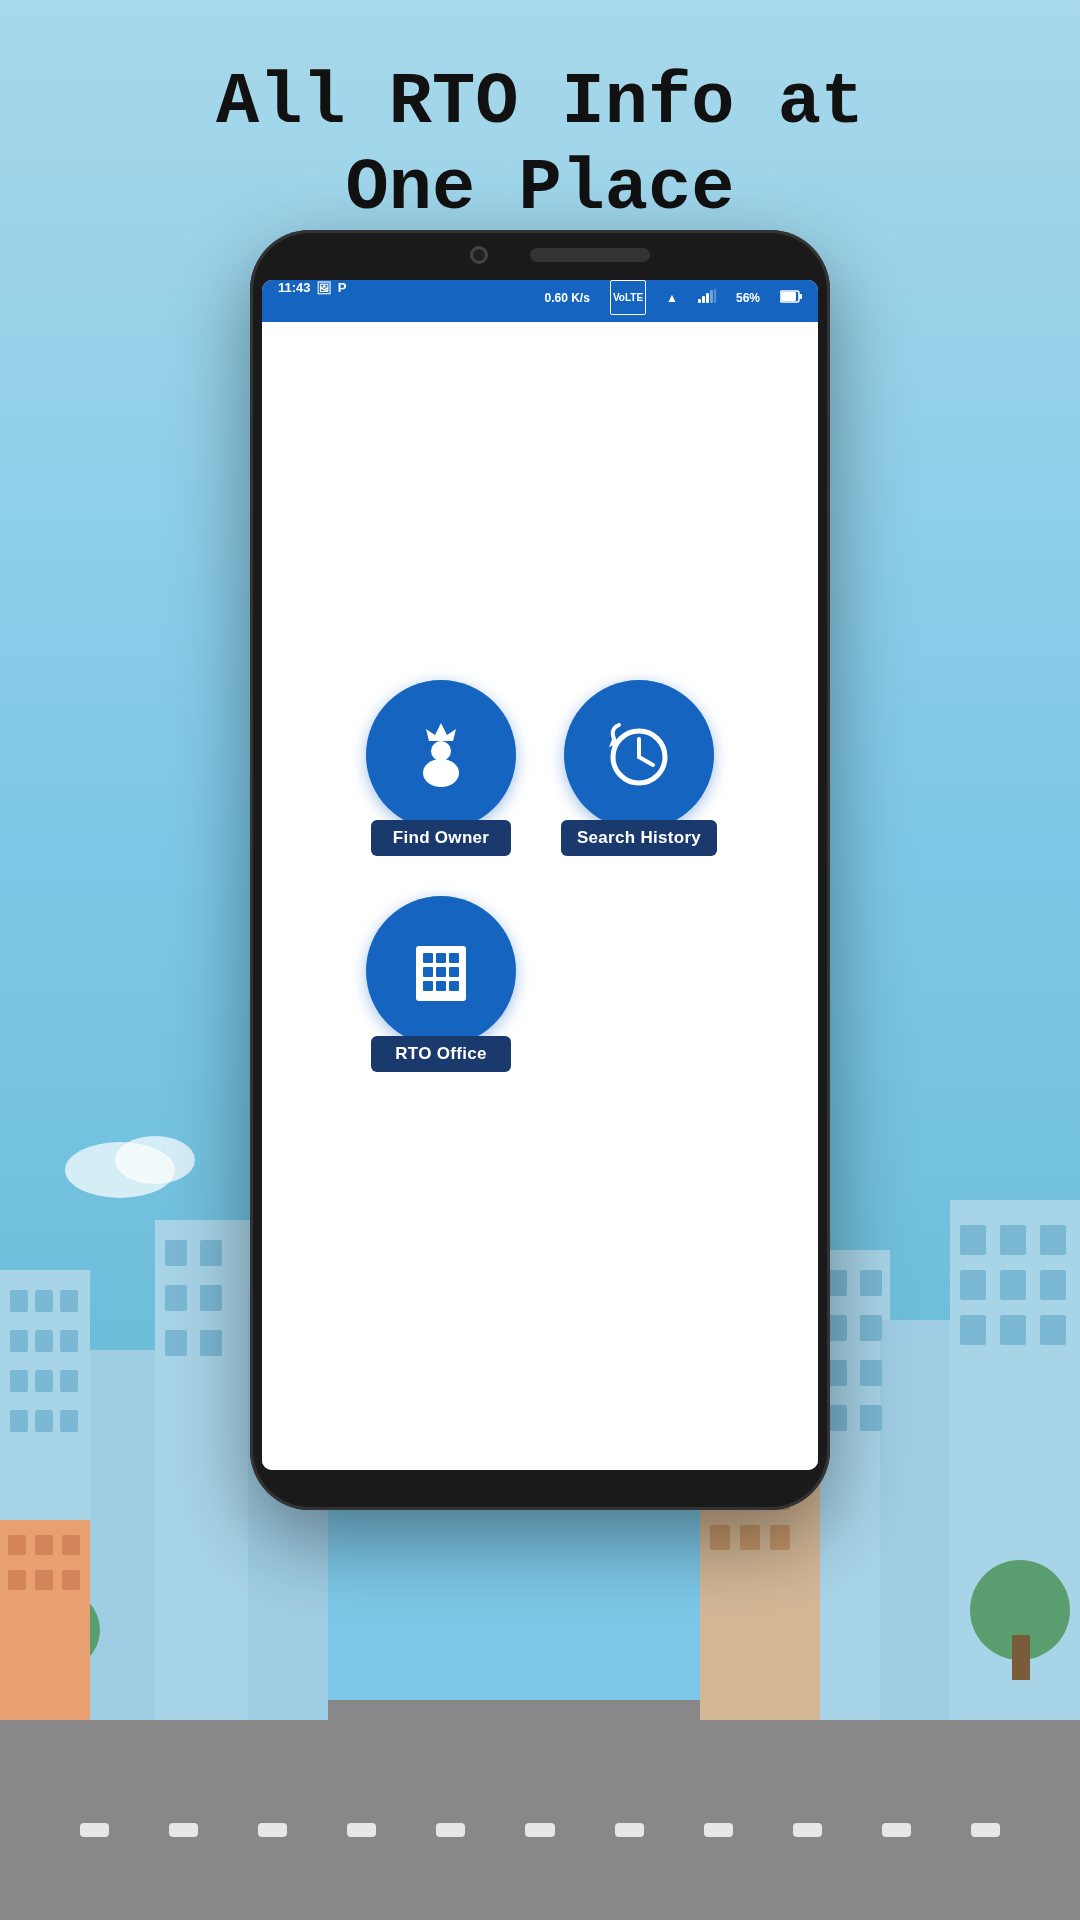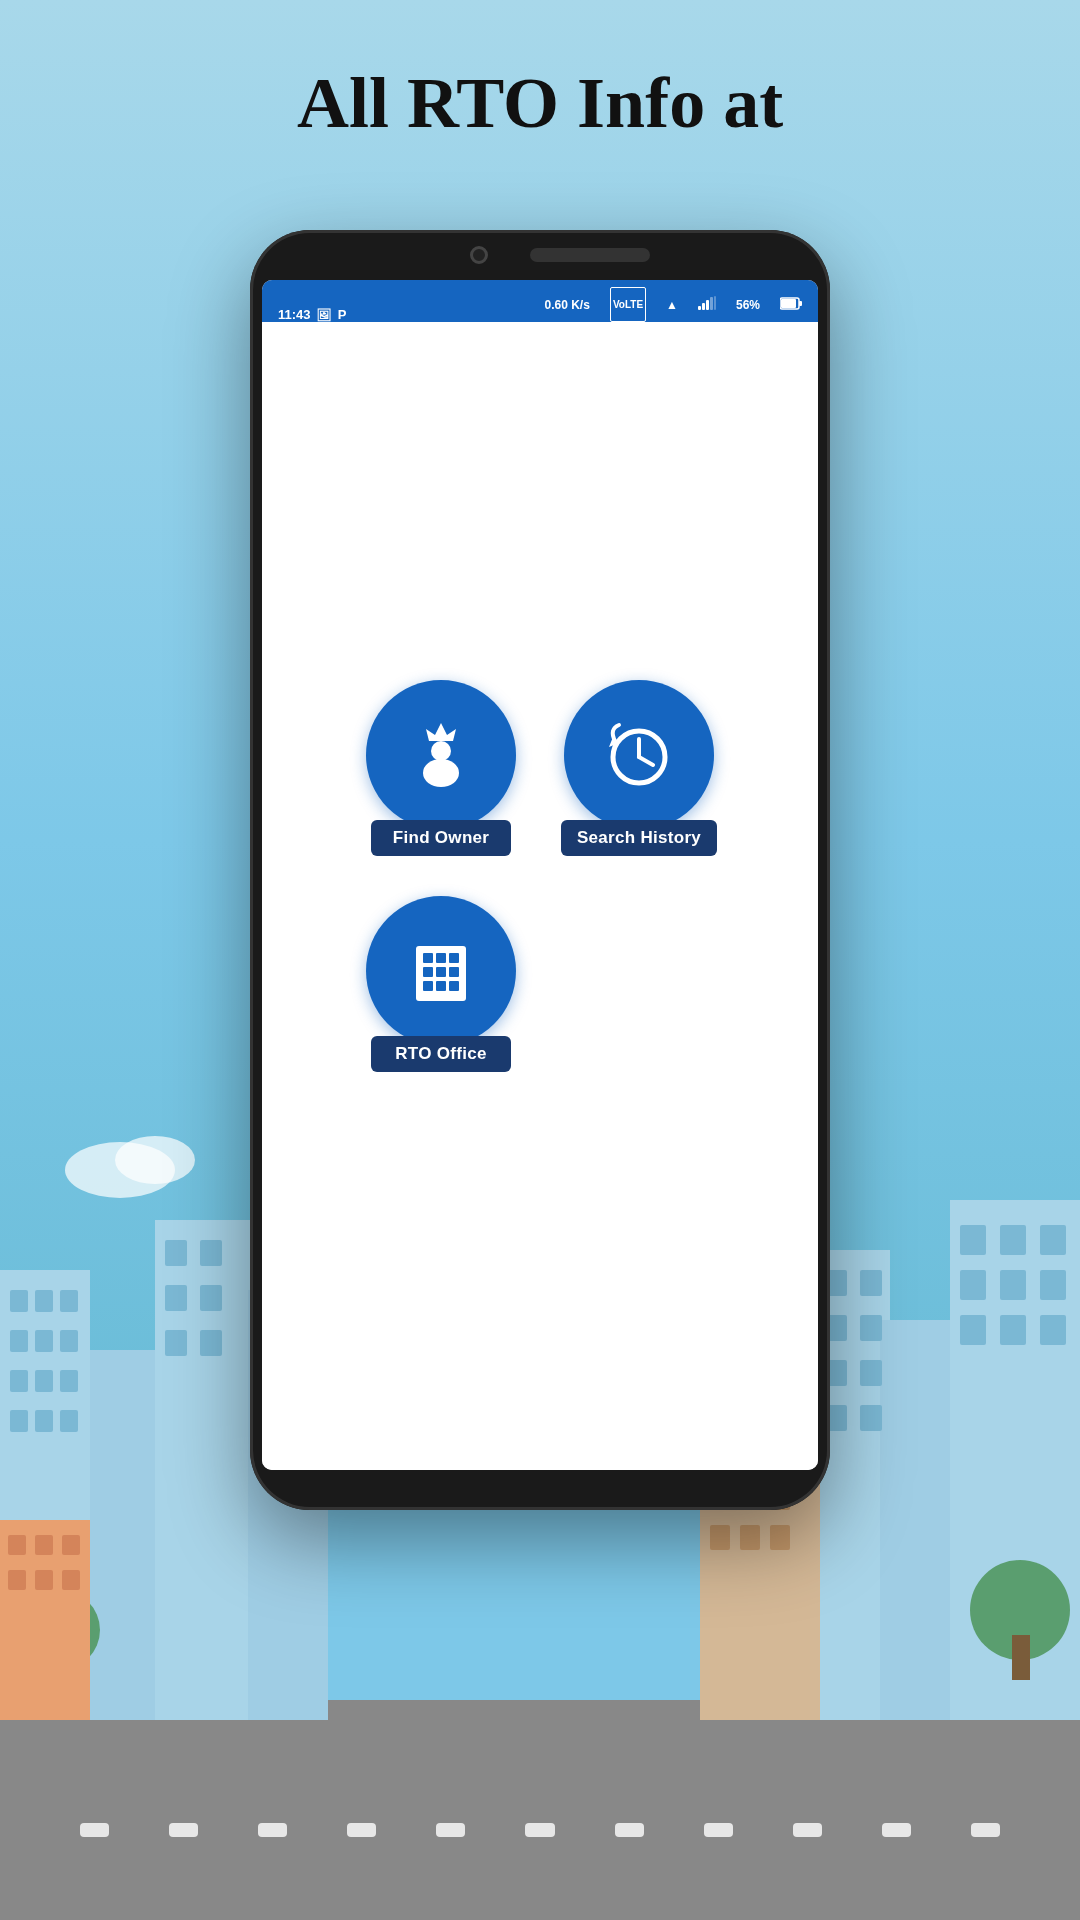--- a/index.html
+++ b/index.html
@@ -102,21 +102,21 @@
       background: #f5f5f5;
       border-radius: 10px;
       overflow: hidden;
     }
 
     
     .status-bar {
       height: 42px;
       background: #1565c0;
       display: flex;
-      align-items: flex-end;
+      align-items: flex-start;
       justify-content: space-between;
       padding: 0 16px;
       color: white;
       font-size: 13px;
       font-weight: 600;
     }
 
     .status-left { display: flex; align-items: center; gap: 6px; }
     .status-right { display: flex; align-items: center; gap: 20px; font-size: 12px; }
 
@@ -286,22 +286,23 @@
     <div class="road-dash"></div>
     <div class="road-dash"></div>
     <div class="road-dash"></div>
     <div class="road-dash"></div>
     <div class="road-dash"></div>
     <div class="road-dash"></div>
   </div>
 </div>
 
 <div class="headline">
-  <h1 style="font-size: 72px; font-weight: 900; color: #111; line-height: 1.2; font-family: Liberation Serif, serif;">
+  <h1 style="font-size: 72px; font-weight: 900; color: #111; line-height: 1.2; font-family: Liberation Mono, monospace;">
     <span>All RTO Info at</span><br>
+    <span>One Place</span>
   </h1>
 </div>
 
 <div class="phone-frame">
   <div class="phone-camera"></div>
   <div class="phone-speaker"></div>
 
   <div class="phone-screen">
 
     <div class="status-bar">

